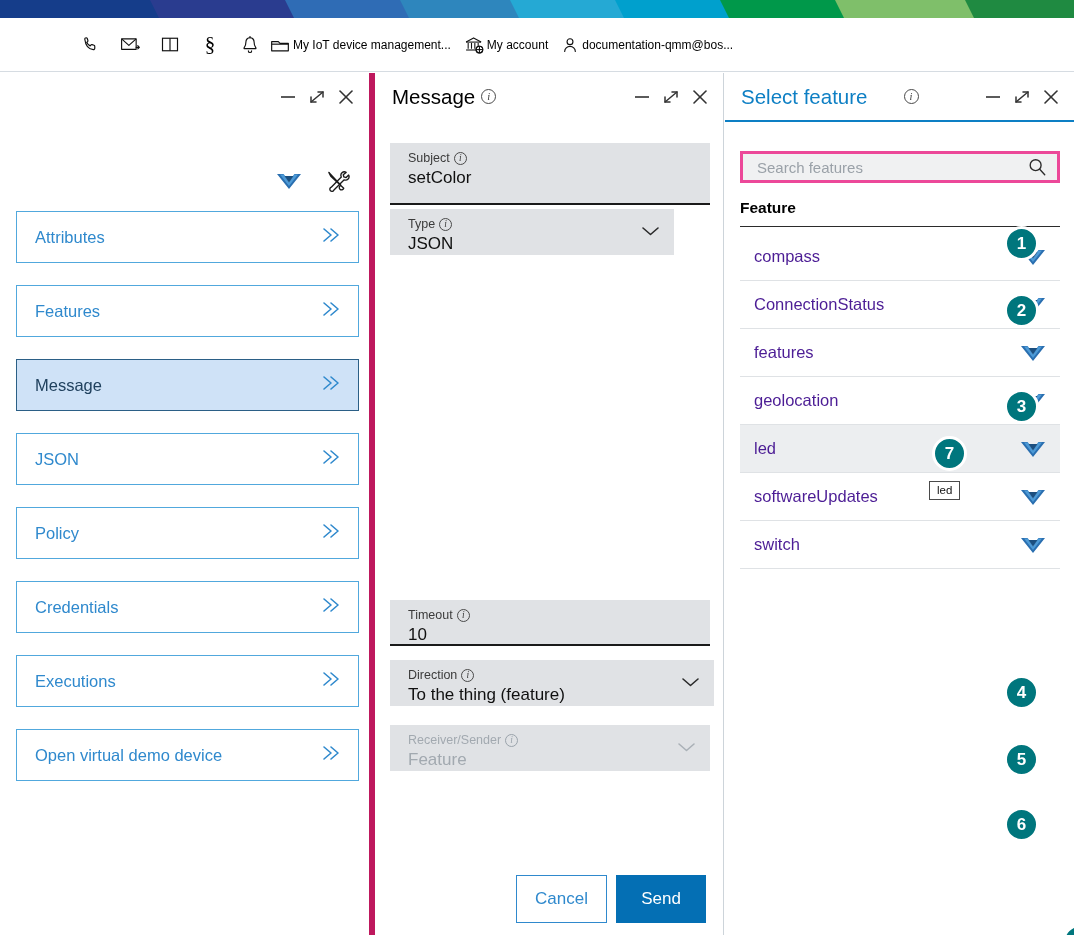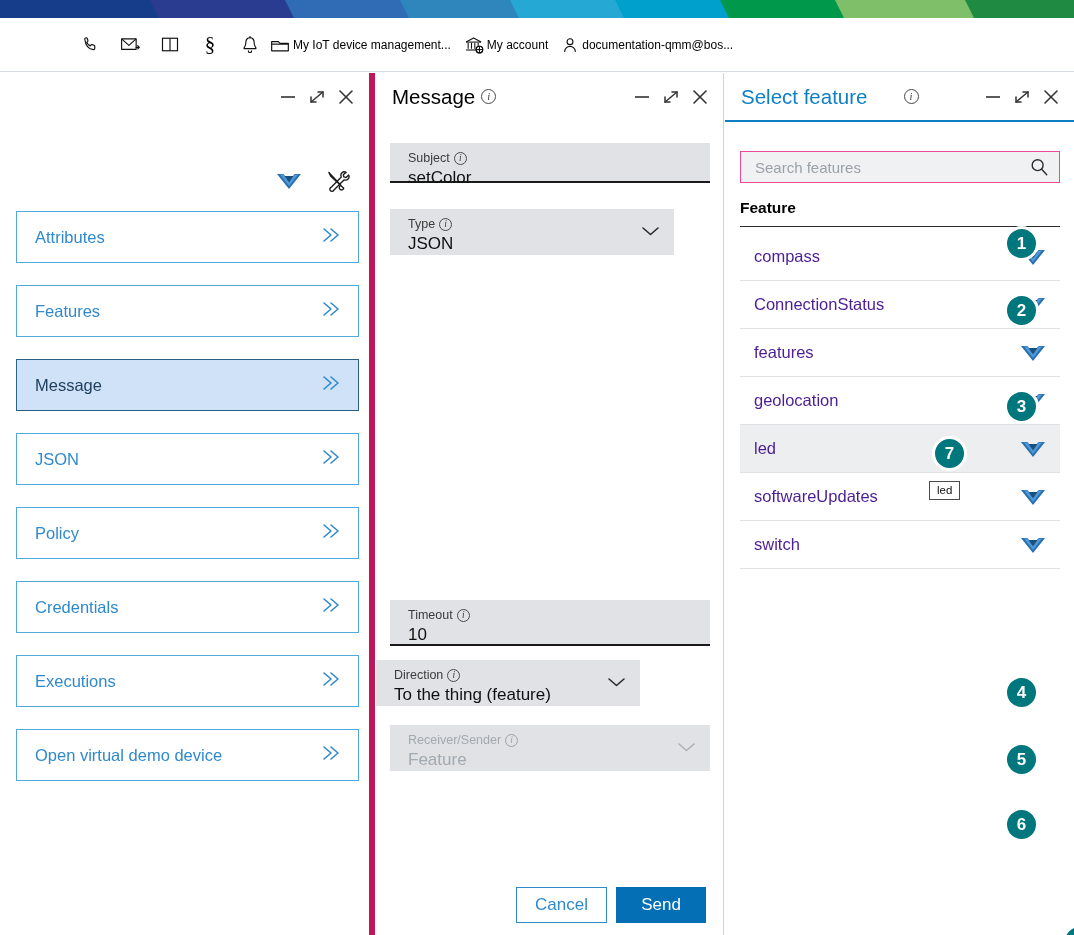--- a/index.html
+++ b/index.html
@@ -231,40 +231,40 @@
     cursor: pointer;
   }
   #feature-pick .lbl { flex: 1; font-size: 16.5px; color: #2f6fa8; }
 
   
   #btn-row {
     position: absolute; right: 17px; bottom: 12px;
     display: flex; align-items: center; gap: 9px;
   }
   .btn {
-    height: 36px;
+    height: 48px;
     min-width: 90px;
     font-size: 17px;
     display: flex; align-items: center; justify-content: center;
     cursor: pointer;
     padding: 8px 18px;
   }
   .btn-secondary { background: #fff; border: 1px solid #2f89cd; color: #2f89cd; }
   .btn-primary   { background: #046fb4; border: 1px solid #046fb4; color: #fff; }
 
   
   #right-head-rule {
     position: absolute; left: 0; top: 47px;
     width: 349px; height: 2px; background: #0d7fc4;
   }
   #search-wrap {
     position: absolute; left: 15px; top: 78px;
     width: 320px; height: 32px;
     background: #f0f1f2;
-    border: 1px solid #ec4899;
+    border: 3px solid #ec4899;
     display: flex; align-items: center;
     padding: 0 10px 0 12px;
   }
   #search-input {
     flex: 1; border: none; outline: none; background: transparent;
     font-size: 15px; color: #101010;
     font-family: "Liberation Sans", sans-serif;
   }
   #search-input::placeholder { color: #9aa1a8; }
   #feature-col-head {
@@ -515,21 +515,21 @@
           <polyline points="10,3 15,3 15,8"></polyline>
           <polyline points="8,13 3,13 3,8"></polyline>
       </svg>
       <svg width="18" height="18" viewBox="0 0 18 18" stroke="#333" stroke-width="1.6" stroke-linecap="round">
         <line x1="3" y1="3" x2="15" y2="15"></line>
           <line x1="15" y1="3" x2="3" y2="15"></line>
       </svg>
     </div>
   </div>
 
-  <div class="field underline" style="position:absolute;left:14px;top:70px;width:320px;height:40px;">
+  <div class="field underline" style="position:absolute;left:14px;top:70px;width:320px;height:62px;">
     <div class="field-label">
       <span>Subject</span>
       <span class="info-i small">i</span>
     </div>
     <div class="field-value">setColor</div>
   </div>
   <div class="badge" style="left:628px;top:153px;">1</div>
 
   <div class="field" style="position:absolute;left:14px;top:136px;width:284px;height:46px;">
     <div class="field-label">
@@ -562,21 +562,21 @@
 
   <div class="field underline" style="position:absolute;left:14px;top:527px;width:320px;height:46px;">
     <div class="field-label">
       <span>Timeout</span>
       <span class="info-i small">i</span>
     </div>
     <div class="field-value">10</div>
   </div>
   <div class="badge" style="left:628px;top:602px;">4</div>
 
-  <div class="field" style="position:absolute;left:0;top:587px;width:264px;height:46px;">
+  <div class="field" style="position:absolute;left:14px;top:587px;width:324px;height:46px;">
     <div class="field-label">
       <span>Direction</span>
       <span class="info-i small">i</span>
     </div>
     <div class="field-value">To the thing (feature)</div>
     <span class="caret-down">
       <svg width="19" height="12" viewBox="0 0 19 12" fill="none" stroke="#2b2b2b" stroke-width="1.6" stroke-linecap="round" stroke-linejoin="round">
           <polyline points="2,3 9.5,9.5 17,3"></polyline>
         </svg>
     </span>

